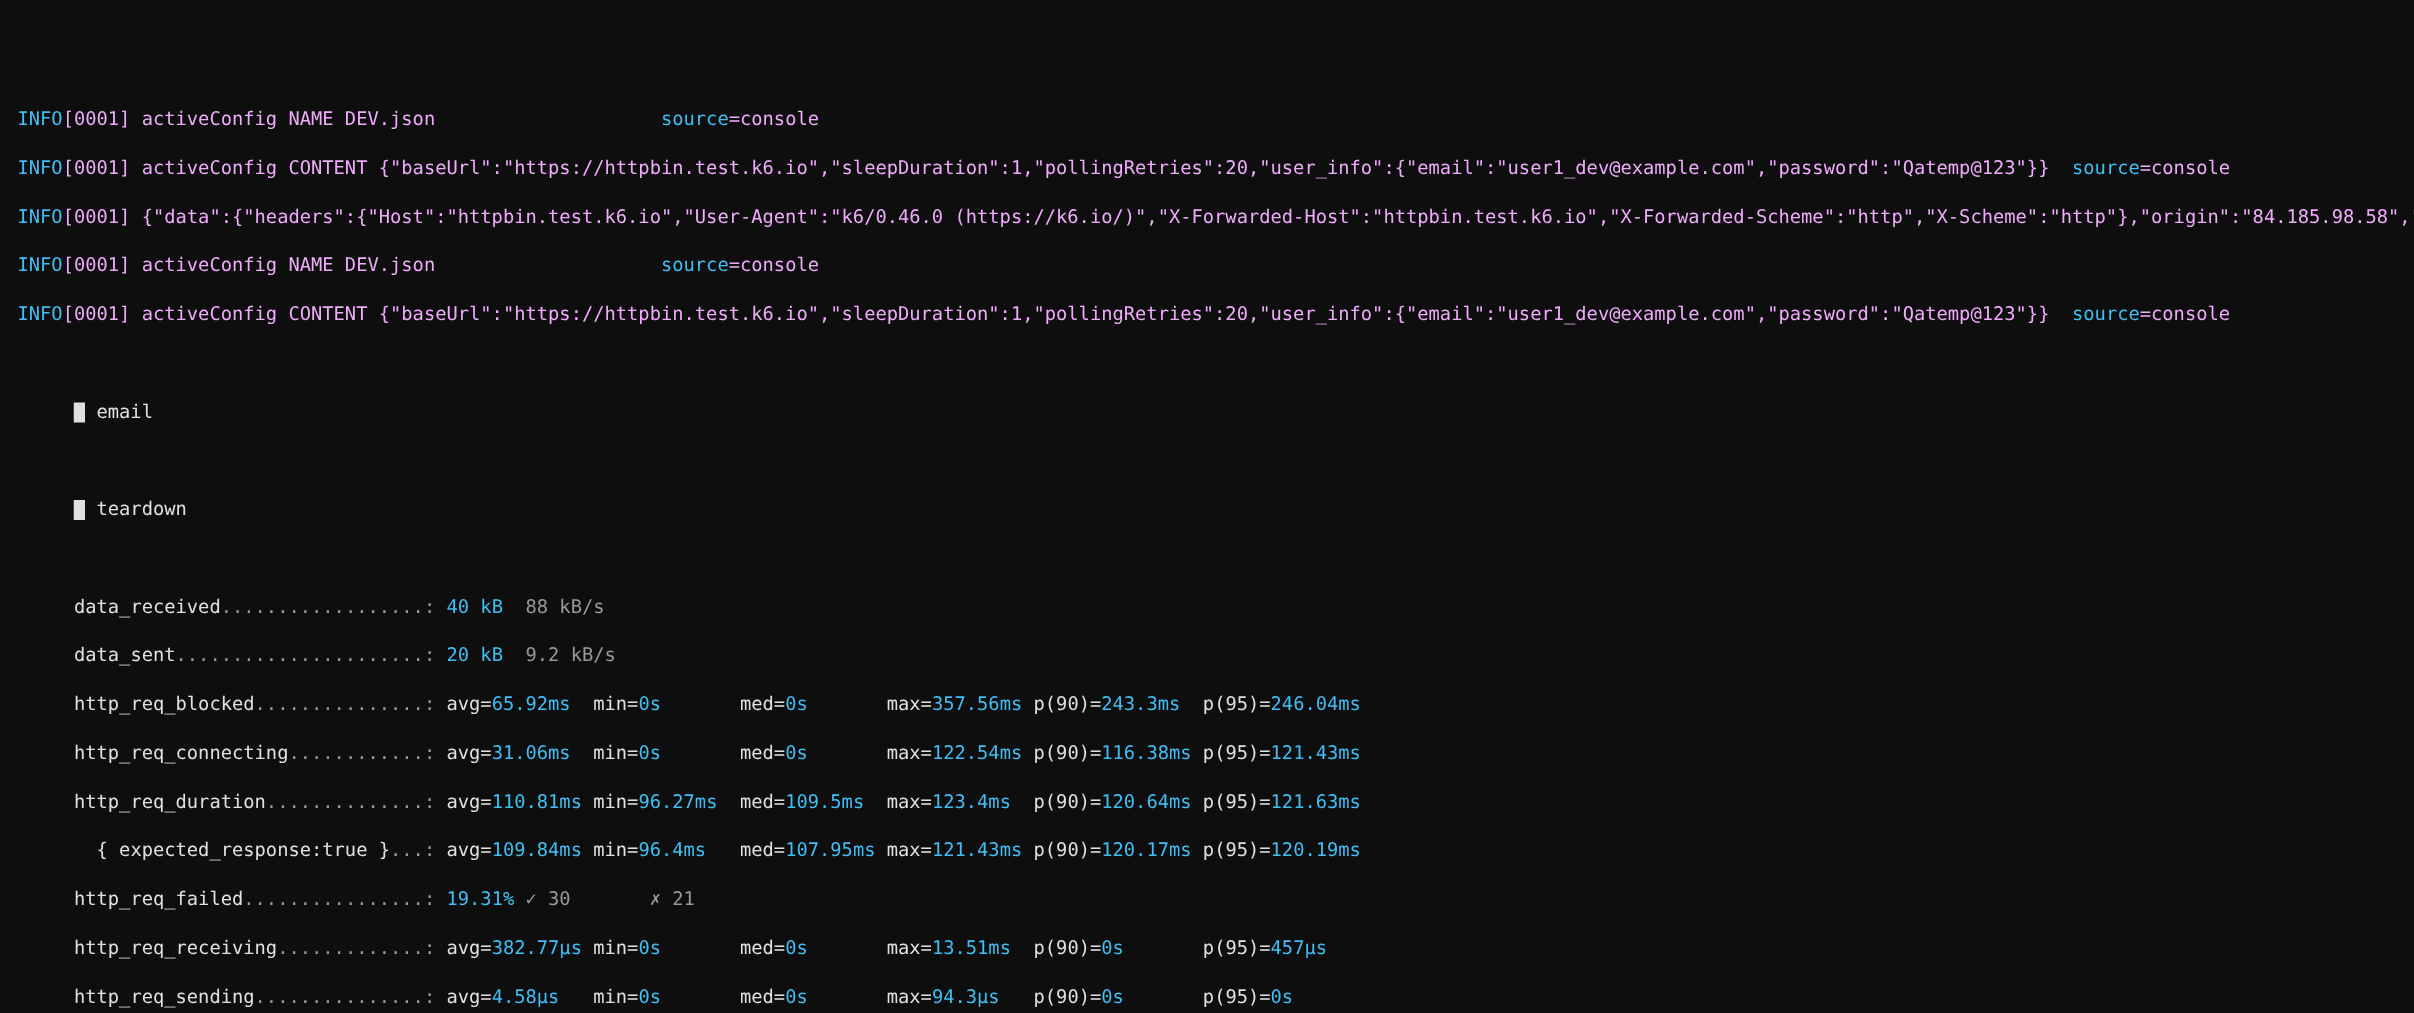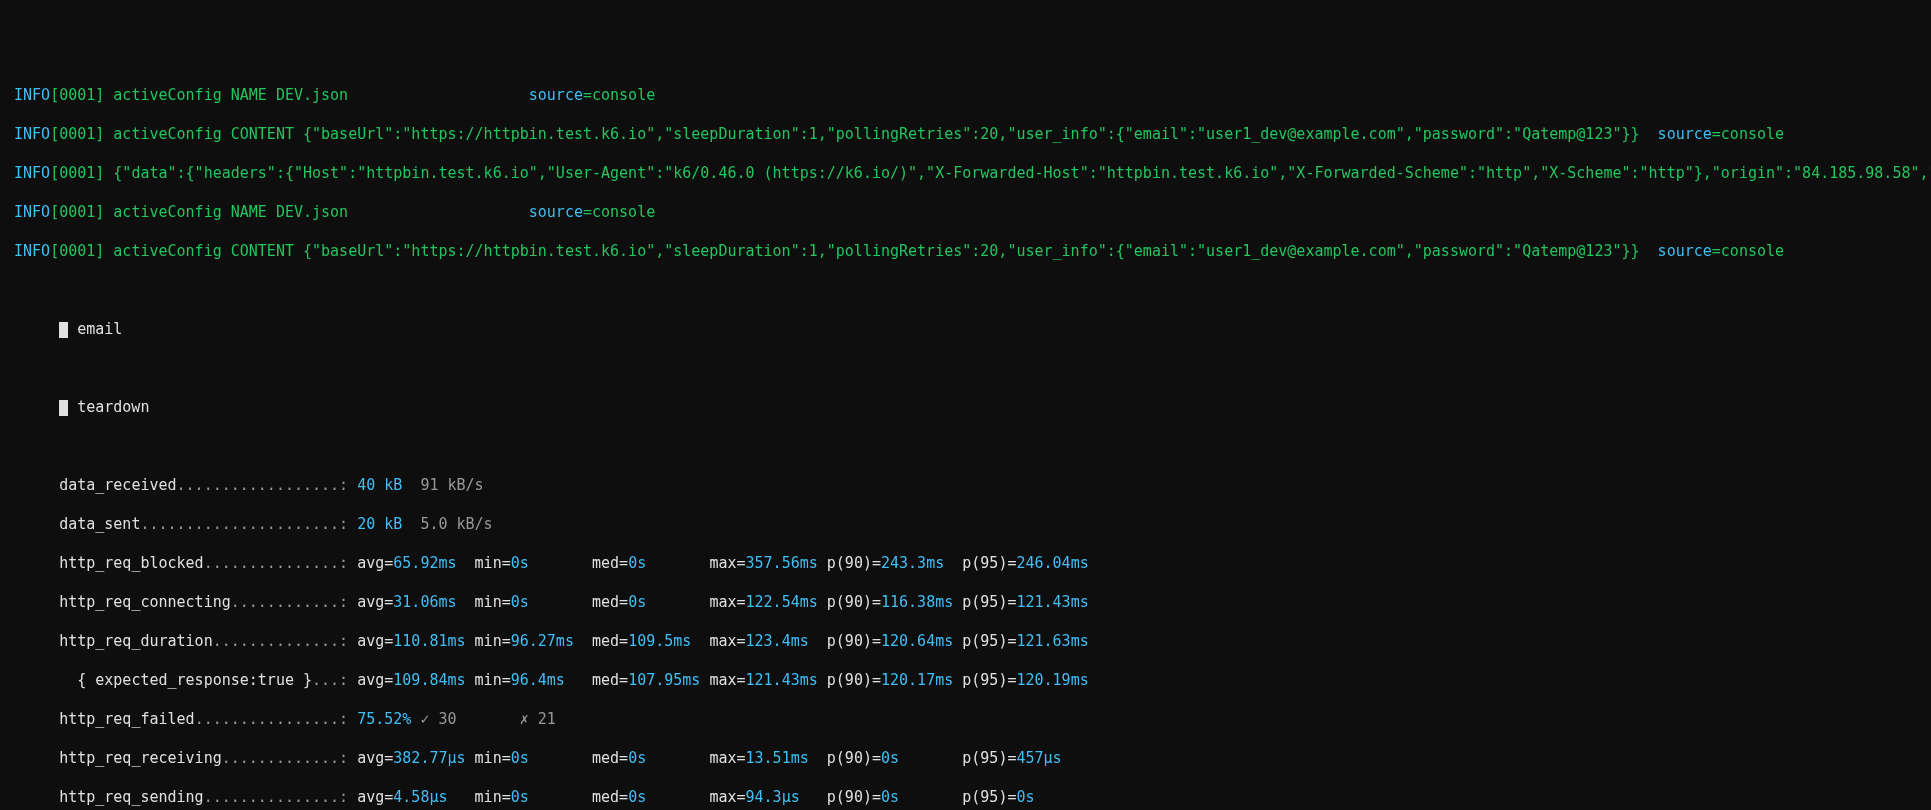--- a/index.html
+++ b/index.html
@@ -8,21 +8,21 @@
     background: #0e0e0e;
     color: #e0e0e0;
     font-family: "Menlo", "Consolas", "DejaVu Sans Mono", monospace;
     font-size: 15px;
     line-height: 1.3;
     white-space: pre;
     overflow-x: auto;
   }
   .cyan { color: #3fbff5; }
   .grey { color: #999; }
-  .white { color: #22c55e; }
+  .white { color: #f0abfc; }
   .cursor {
     display: inline-block;
     width: 0.6em;
     height: 1.1em;
     background: #e0e0e0;
     vertical-align: text-bottom;
   }
   .row { display: block; }
 </style>
 </head>
@@ -33,27 +33,27 @@
 <span class="row"><span class="cyan">INFO</span><span class="white">[0001]</span><span class="white"> activeConfig NAME DEV.json                    </span><span class="cyan">source</span><span class="white">=console</span></span>
 <span class="row"><span class="cyan">INFO</span><span class="white">[0001]</span><span class="white"> activeConfig CONTENT {"baseUrl":"https://httpbin.test.k6.io","sleepDuration":1,"pollingRetries":20,"user_info":{"email":"user1_dev@example.com","password":"Qatemp@123"}}  </span><span class="cyan">source</span><span class="white">=console</span></span>
 <span class="row"><span class="cyan">INFO</span><span class="white">[0001]</span><span class="white"> {"data":{"headers":{"Host":"httpbin.test.k6.io","User-Agent":"k6/0.46.0 (https://k6.io/)","X-Forwarded-Host":"httpbin.test.k6.io","X-Forwarded-Scheme":"http","X-Scheme":"http"},"origin":"84.185.98.58","url":"http://httpbin.test.k6.io/get","args":{}}}  </span></span>
 <span class="row"><span class="cyan">INFO</span><span class="white">[0001]</span><span class="white"> activeConfig NAME DEV.json                    </span><span class="cyan">source</span><span class="white">=console</span></span>
 <span class="row"><span class="cyan">INFO</span><span class="white">[0001]</span><span class="white"> activeConfig CONTENT {"baseUrl":"https://httpbin.test.k6.io","sleepDuration":1,"pollingRetries":20,"user_info":{"email":"user1_dev@example.com","password":"Qatemp@123"}}  </span><span class="cyan">source</span><span class="white">=console</span></span>
 <span class="row"> </span>
 <span class="row">     <span class="cursor"></span> <span>email</span></span>
 <span class="row"> </span>
 <span class="row">     <span class="cursor"></span> <span>teardown</span></span>
 <span class="row"> </span>
-<span class="row">     <span>data_received</span><span class="grey">..................: </span><span class="cyan">40 kB</span><span class="grey">  91 kB/s</span></span>
-<span class="row">     <span>data_sent</span><span class="grey">......................: </span><span class="cyan">20 kB</span><span class="grey">  5.0 kB/s</span></span>
+<span class="row">     <span>data_received</span><span class="grey">..................: </span><span class="cyan">40 kB</span><span class="grey">  88 kB/s</span></span>
+<span class="row">     <span>data_sent</span><span class="grey">......................: </span><span class="cyan">20 kB</span><span class="grey">  9.2 kB/s</span></span>
 <span class="row">     <span>http_req_blocked</span><span class="grey">...............: </span><span>avg=</span><span class="cyan">65.92ms </span><span> min=</span><span class="cyan">0s      </span><span> med=</span><span class="cyan">0s       </span><span>max=</span><span class="cyan">357.56ms </span><span>p(90)=</span><span class="cyan">243.3ms  </span><span>p(95)=</span><span class="cyan">246.04ms</span></span>
 <span class="row">     <span>http_req_connecting</span><span class="grey">............: </span><span>avg=</span><span class="cyan">31.06ms </span><span> min=</span><span class="cyan">0s      </span><span> med=</span><span class="cyan">0s       </span><span>max=</span><span class="cyan">122.54ms </span><span>p(90)=</span><span class="cyan">116.38ms </span><span>p(95)=</span><span class="cyan">121.43ms</span></span>
 <span class="row">     <span>http_req_duration</span><span class="grey">..............: </span><span>avg=</span><span class="cyan">110.81ms</span><span> min=</span><span class="cyan">96.27ms </span><span> med=</span><span class="cyan">109.5ms  </span><span>max=</span><span class="cyan">123.4ms  </span><span>p(90)=</span><span class="cyan">120.64ms </span><span>p(95)=</span><span class="cyan">121.63ms</span></span>
 <span class="row">     <span>  { expected_response:true }</span><span class="grey">...: </span><span>avg=</span><span class="cyan">109.84ms</span><span> min=</span><span class="cyan">96.4ms  </span><span> med=</span><span class="cyan">107.95ms </span><span>max=</span><span class="cyan">121.43ms </span><span>p(90)=</span><span class="cyan">120.17ms </span><span>p(95)=</span><span class="cyan">120.19ms</span></span>
-<span class="row">     <span>http_req_failed</span><span class="grey">................: </span><span class="cyan">75.52%</span><span class="grey"> ✓ </span><span class="grey">30       </span><span class="grey">✗ </span><span class="grey">21</span></span>
+<span class="row">     <span>http_req_failed</span><span class="grey">................: </span><span class="cyan">19.31%</span><span class="grey"> ✓ </span><span class="grey">30       </span><span class="grey">✗ </span><span class="grey">21</span></span>
 <span class="row">     <span>http_req_receiving</span><span class="grey">.............: </span><span>avg=</span><span class="cyan">382.77µs</span><span> min=</span><span class="cyan">0s      </span><span> med=</span><span class="cyan">0s       </span><span>max=</span><span class="cyan">13.51ms  </span><span>p(90)=</span><span class="cyan">0s       </span><span>p(95)=</span><span class="cyan">457µs</span></span>
 <span class="row">     <span>http_req_sending</span><span class="grey">...............: </span><span>avg=</span><span class="cyan">4.58µs  </span><span> min=</span><span class="cyan">0s      </span><span> med=</span><span class="cyan">0s       </span><span>max=</span><span class="cyan">94.3µs   </span><span>p(90)=</span><span class="cyan">0s       </span><span>p(95)=</span><span class="cyan">0s</span></span>
 
 
 
 
 
 
 
 

